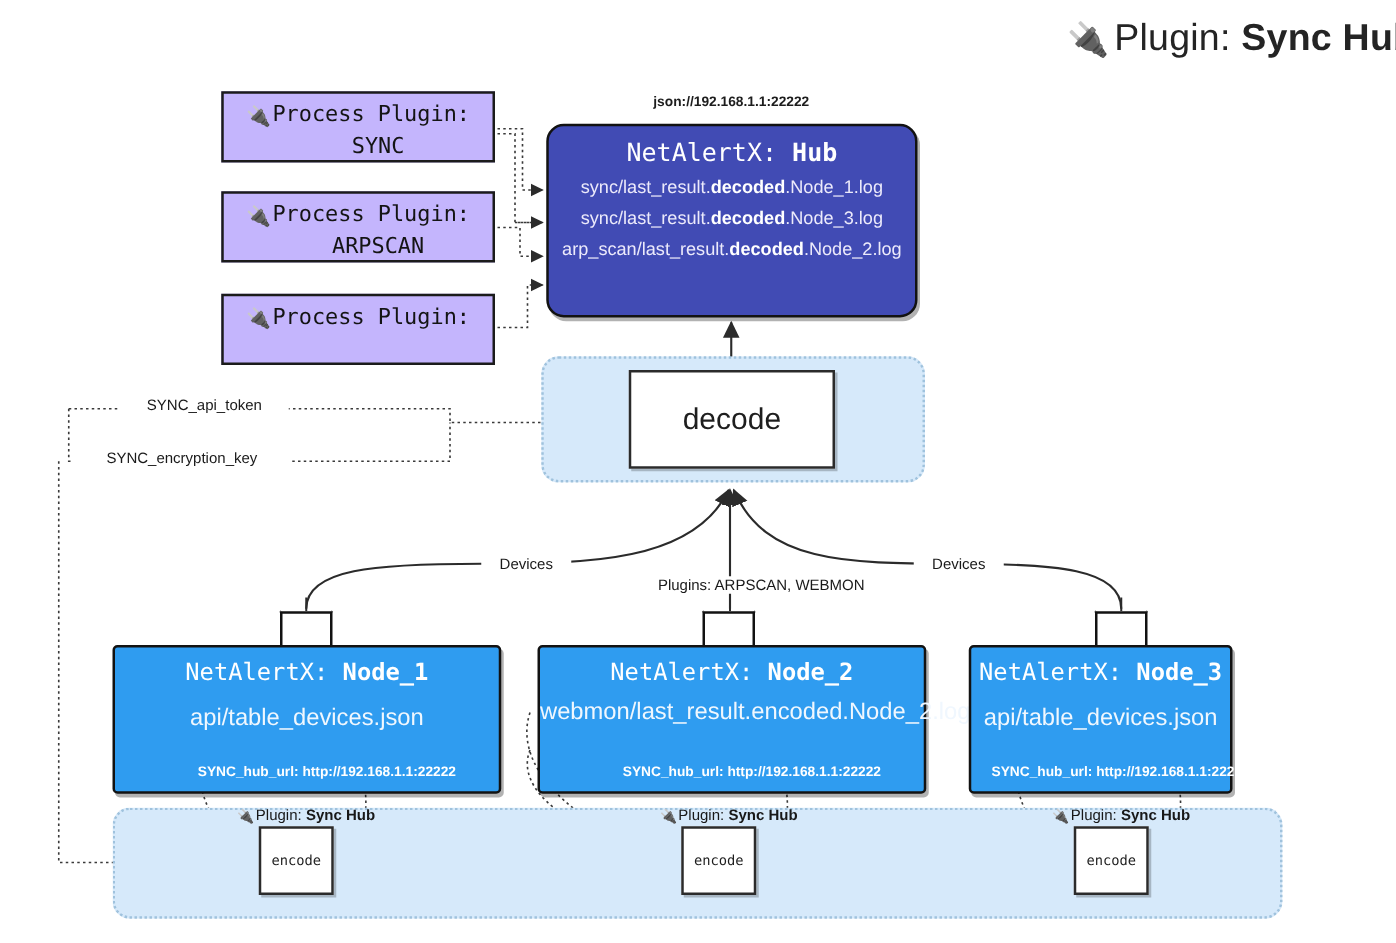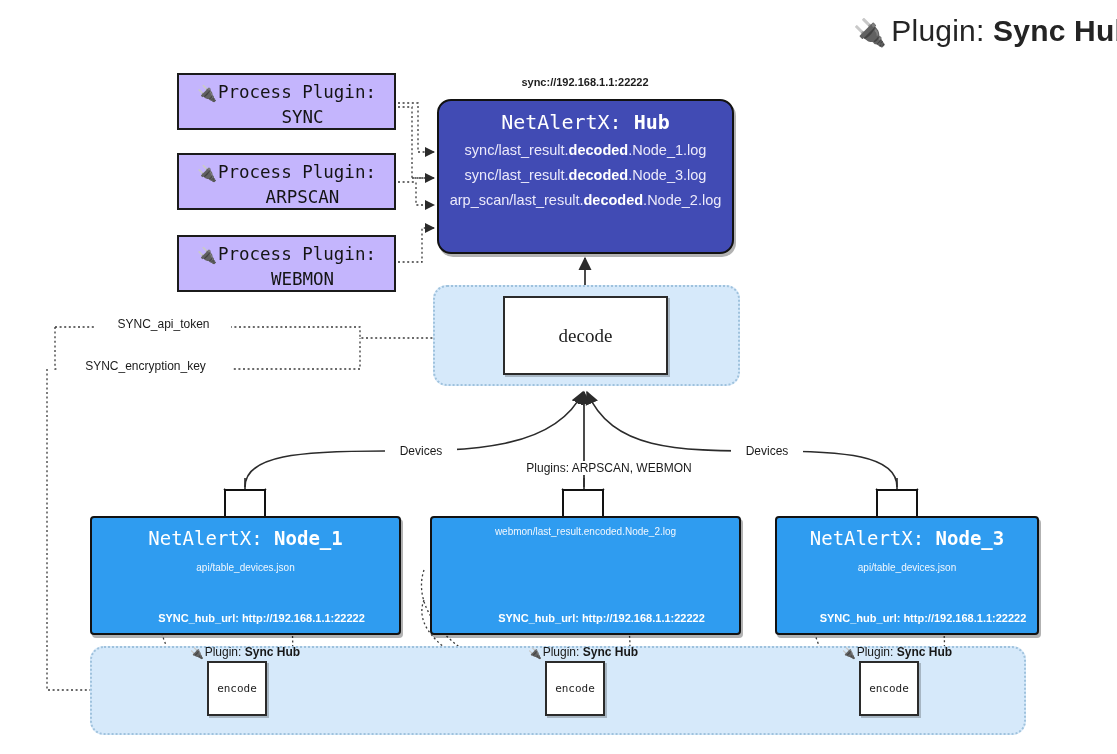--- a/index.html
+++ b/index.html
@@ -80,22 +80,22 @@
   
   .whitebox{
     background:#ffffff;
     border:2px solid #2b2b2b;
     box-shadow:2px 2px 0 rgba(0,0,0,0.22);
     display:flex;align-items:center;justify-content:center;
     color:#1e1e1e;
   }
   #decodeBox{
     left:503px;top:296px;width:165px;height:79px;
-    font-family:Liberation Serif, serif;
-    font-size:19px;
+    font-family:Liberation Sans, sans-serif;
+    font-size:24px;
   }
   .encodeBox{
     width:60px;height:55px;
     font-family:"DejaVu Sans Mono","Liberation Mono",monospace;
     font-size:11px;
   }
   #enc1{left:207px;top:661px;}
   #enc2{left:545px;top:661px;}
   #enc3{left:859px;top:661px;}
 
@@ -112,29 +112,29 @@
   .node{
     background:#2f9cf0;
     border:2.5px solid #121212;
     border-radius:4px;
     box-shadow:2px 3px 0 rgba(0,0,0,0.30);
     color:#ffffff;
     height:119px;
   }
   #node1{left:90px;top:516px;width:311px;}
   #node2{left:430px;top:516px;width:311px;}
-  #node3{left:775px;top:516px;width:264px;}
+  #node3{left:775px;top:516px;width:211px;}
   .node .ntitle{
     margin-top:9px;text-align:center;
     font-family:"DejaVu Sans Mono","Liberation Mono",monospace;
     font-size:19px;color:#ffffff;white-space:nowrap;
   }
   .node .ntitle b{font-weight:bold;}
   .node .nline{
-    text-align:center;font-size:10px;color:#f0f7fe;
+    text-align:center;font-size:19px;color:#f0f7fe;
     white-space:nowrap;line-height:1.62;
   }
   .node .nlines{margin-top:11px;}
   .node .nlines.two{margin-top:6px;}
   .node .nfoot{
     position:absolute;left:0;bottom:9px;width:100%;
     text-align:center;font-size:11px;font-weight:bold;color:#ffffff;
     white-space:nowrap;
     margin-left:16px;
   }
@@ -244,24 +244,23 @@
     <div class="l2">SYNC</div>
   </div>
 
   <div class="abs procbox" style="left:177px;top:153px;width:219px;height:57px;">
     <div class="l1"><span class="plug">🔌</span><span>Process Plugin:</span></div>
     <div class="l2">ARPSCAN</div>
   </div>
 
   <div class="abs procbox" style="left:177px;top:235px;width:219px;height:57px;">
     <div class="l1"><span class="plug">🔌</span><span>Process Plugin:</span></div>
-    <div class="l2">WEBMON</div>
-  </div>
-
-  <div class="abs" id="hubUrl">sync://192.168.1.1:22222</div>
+  </div>
+
+  <div class="abs" id="hubUrl">json://192.168.1.1:22222</div>
 
   <div class="abs" id="hub">
     <div class="hubtitle">
       <span>NetAlertX:</span>
       <b>Hub</b>
     </div>
     <div class="loglist">
       <div class="logline"><span>sync/last_result.</span><b>decoded</b><span>.Node_1.log</span></div>
       <div class="logline"><span>sync/last_result.</span><b>decoded</b><span>.Node_3.log</span></div>
       <div class="logline"><span>arp_scan/last_result.</span><b>decoded</b><span>.Node_2.log</span></div>
@@ -287,20 +286,24 @@
       <span>NetAlertX:</span>
       <b>Node_1</b>
     </div>
     <div class="nlines">
       <div class="nline">api/table_devices.json</div>
     </div>
     <div class="nfoot">SYNC_hub_url: http://192.168.1.1:22222</div>
   </div>
 
   <div class="abs node" id="node2">
+    <div class="ntitle">
+      <span>NetAlertX:</span>
+      <b>Node_2</b>
+    </div>
     <div class="nlines two">
       <div class="nline">webmon/last_result.encoded.Node_2.log</div>
     </div>
     <div class="nfoot">SYNC_hub_url: http://192.168.1.1:22222</div>
   </div>
 
   <div class="abs node" id="node3">
     <div class="ntitle">
       <span>NetAlertX:</span>
       <b>Node_3</b>

